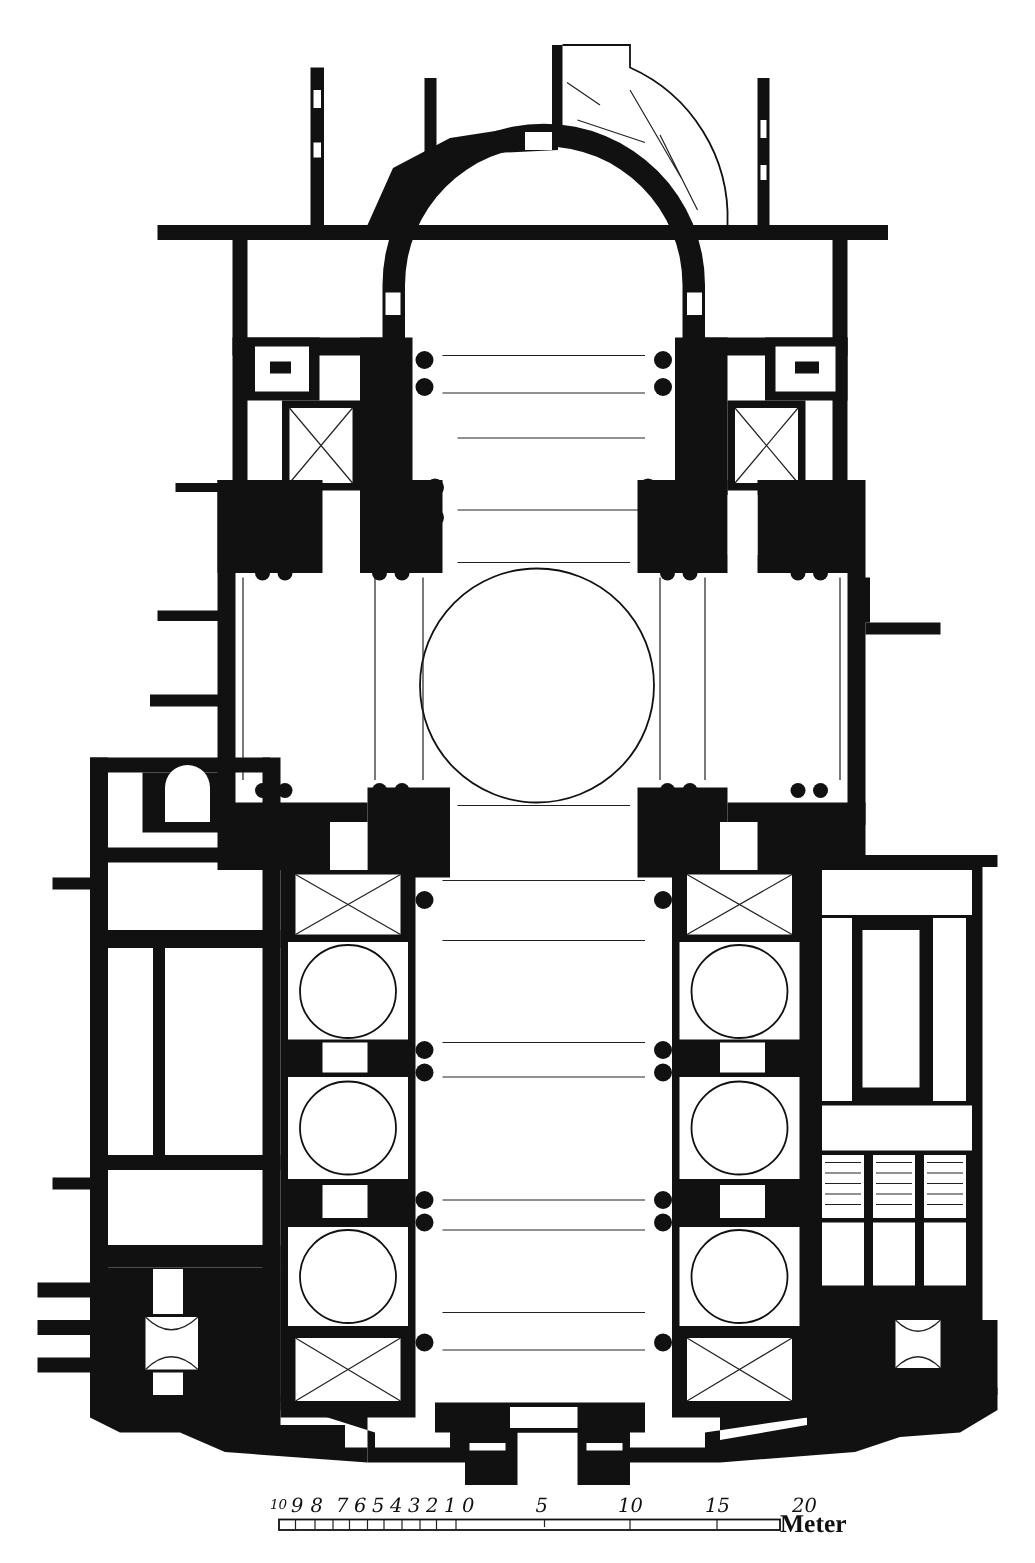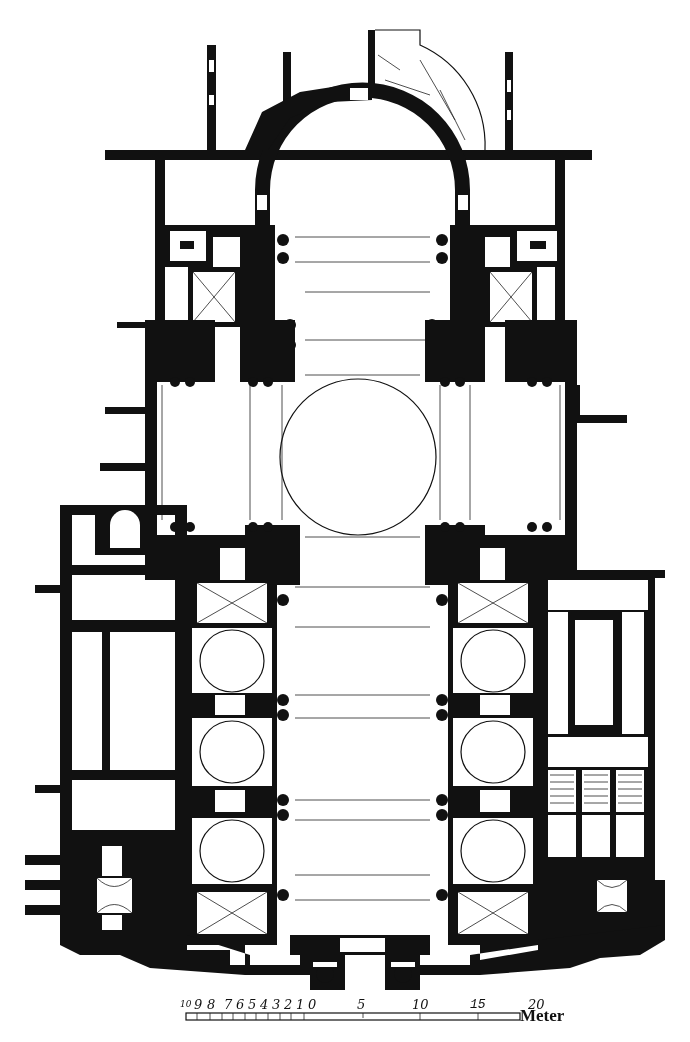--- a/index.html
+++ b/index.html
@@ -252,16 +252,16 @@
     <span class="scale-label" style="left: 248px; top: 998px;">5</span>
     <span class="scale-label" style="left: 260px; top: 998px;">4</span>
     <span class="scale-label" style="left: 272px; top: 998px;">3</span>
     <span class="scale-label" style="left: 284px; top: 998px;">2</span>
     <span class="scale-label" style="left: 296px; top: 998px;">1</span>
     <span class="scale-label" style="left: 308px; top: 998px;">0</span>
   </div>
 <div id="scale-right">
     <span class="scale-label" style="left: 357px; top: 998px;">5</span>
     <span class="scale-label" style="left: 412px; top: 998px;">10</span>
-    <span class="scale-label" style="left: 470px; top: 998px; font-family: Liberation Mono, monospace;">15</span>
+    <span class="scale-label" style="left: 470px; top: 998px;">15</span>
     <span class="scale-label" style="left: 528px; top: 998px;">20</span>
   </div>
 <div class="scale-unit">Meter</div>
 
 </body></html>

